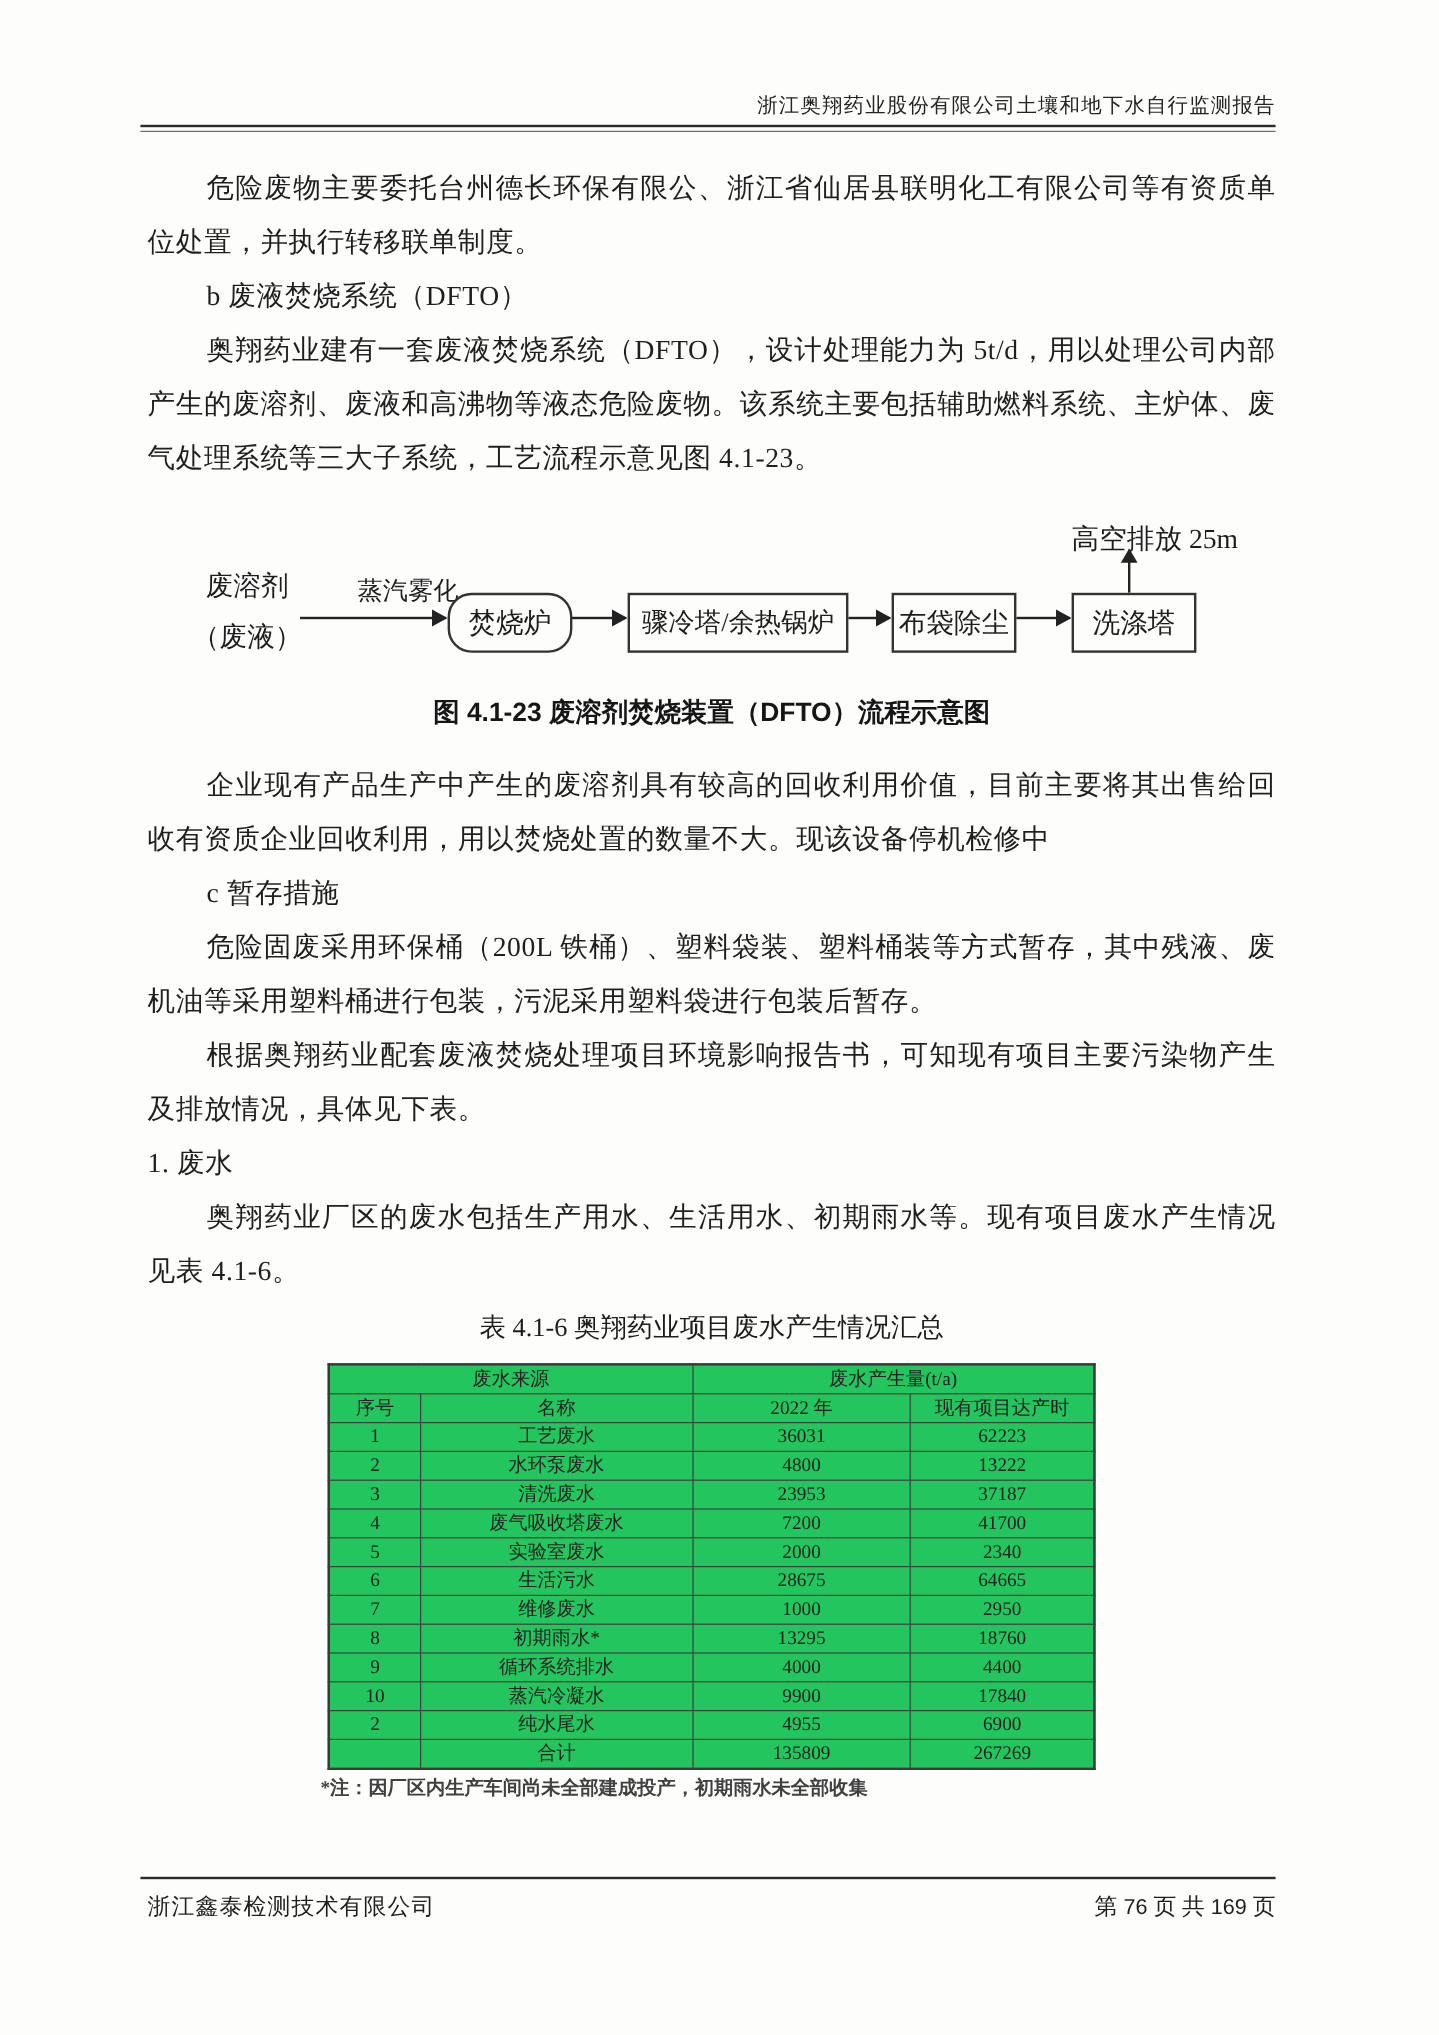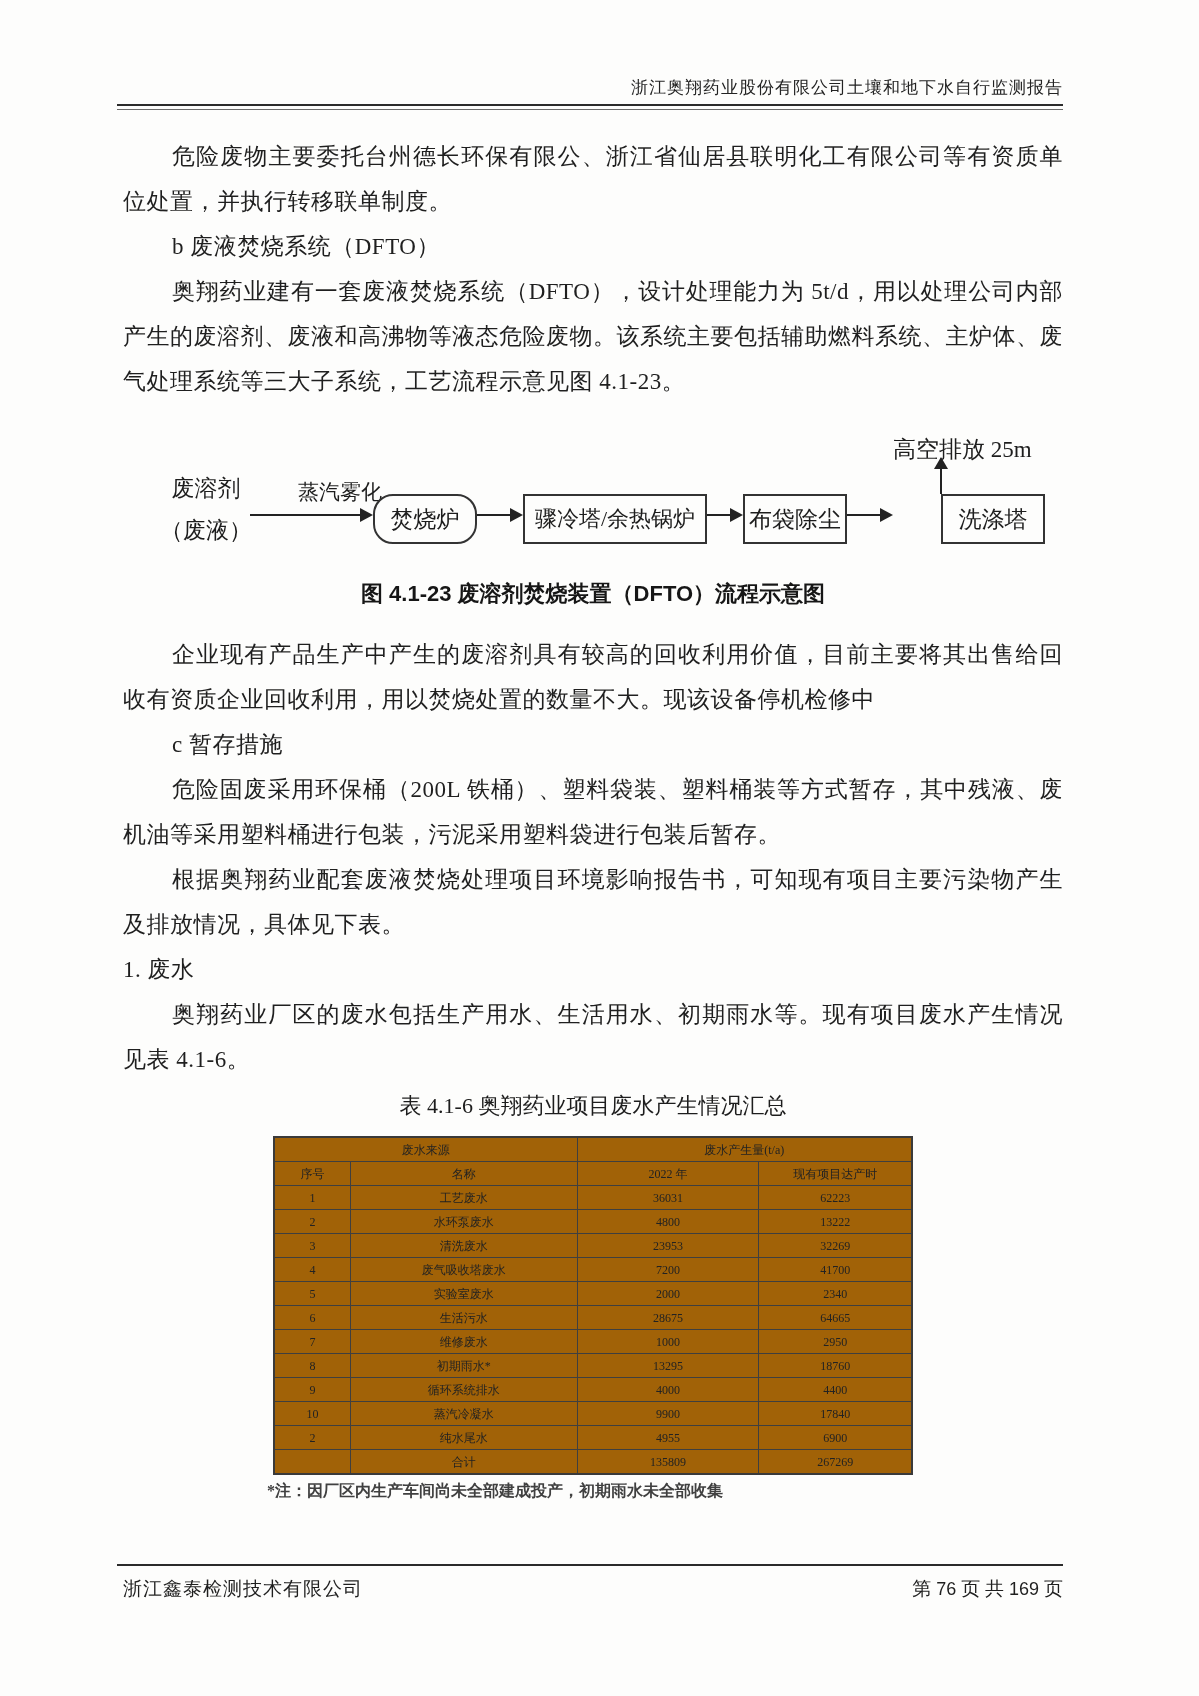--- a/index.html
+++ b/index.html
@@ -68,22 +68,22 @@
     font-family:"Liberation Sans","DejaVu Sans",sans-serif;color:#161616;
   }
   .spacer24{height:22px;}
 
   
   .table-title{
     margin:8px 0 0 0;text-align:center;font-size:22px;line-height:32px;color:#1d1d1d;
   }
   table.wastewater{
     border-collapse:collapse;margin:14px auto 0 auto;width:640px;
-    font-size:12px;color:#222;table-layout:fixed;
-    border:2px solid #3a3a3a;background:#a16207;
+    font-size:16px;color:#222;table-layout:fixed;
+    border:2px solid #3a3a3a;background:#22c55e;
   }
   table.wastewater th,table.wastewater td{
     border:1px solid #3f3f3f;height:23px;padding:0 2px;
     text-align:center;font-weight:normal;line-height:20px;
     overflow:hidden;white-space:nowrap;
   }
   .table-note{
     width:652px;margin:4px auto 0 auto;font-size:16px;line-height:24px;
     font-weight:bold;color:#404040;text-align:left;
   }
@@ -125,21 +125,21 @@
 
       <div class="harrow" style="left:127px;width:121px;"></div>
       <div class="harrow" style="left:352px;width:46px;"></div>
       <div class="harrow" style="left:582px;width:36px;"></div>
       <div class="harrow" style="left:722px;width:46px;"></div>
       <div class="varrow"></div>
 
       <div class="dg-box" style="left:250px;width:100px;border-radius:20px;">焚烧炉</div>
       <div class="dg-box" style="left:400px;width:180px;font-size:22px;">骤冷塔/余热锅炉</div>
       <div class="dg-box" style="left:620px;width:100px;">布袋除尘</div>
-      <div class="dg-box" style="left:770px;width:100px;margin-left:48px;">洗涤塔</div>
+      <div class="dg-box" style="left:770px;width:100px;">洗涤塔</div>
     </div>
 
     <p class="figure-caption">图 4.1-23  废溶剂焚烧装置（DFTO）流程示意图</p>
 
     <div class="spacer24"></div>
 
     <p class="body">企业现有产品生产中产生的废溶剂具有较高的回收利用价值，目前主要将其出售给回收有资质企业回收利用，用以焚烧处置的数量不大。现该设备停机检修中</p>
     <p class="body">c 暂存措施</p>
     <p class="body">危险固废采用环保桶（200L 铁桶）、塑料袋装、塑料桶装等方式暂存，其中残液、废机油等采用塑料桶进行包装，污泥采用塑料袋进行包装后暂存。</p>
 
@@ -179,21 +179,21 @@
         <tr>
           <td>2</td>
           <td>水环泵废水</td>
           <td>4800</td>
           <td>13222</td>
         </tr>
         <tr>
           <td>3</td>
           <td>清洗废水</td>
           <td>23953</td>
-          <td>32269</td>
+          <td>37187</td>
         </tr>
         <tr>
           <td>4</td>
           <td>废气吸收塔废水</td>
           <td>7200</td>
           <td>41700</td>
         </tr>
         <tr>
           <td>5</td>
           <td>实验室废水</td>

